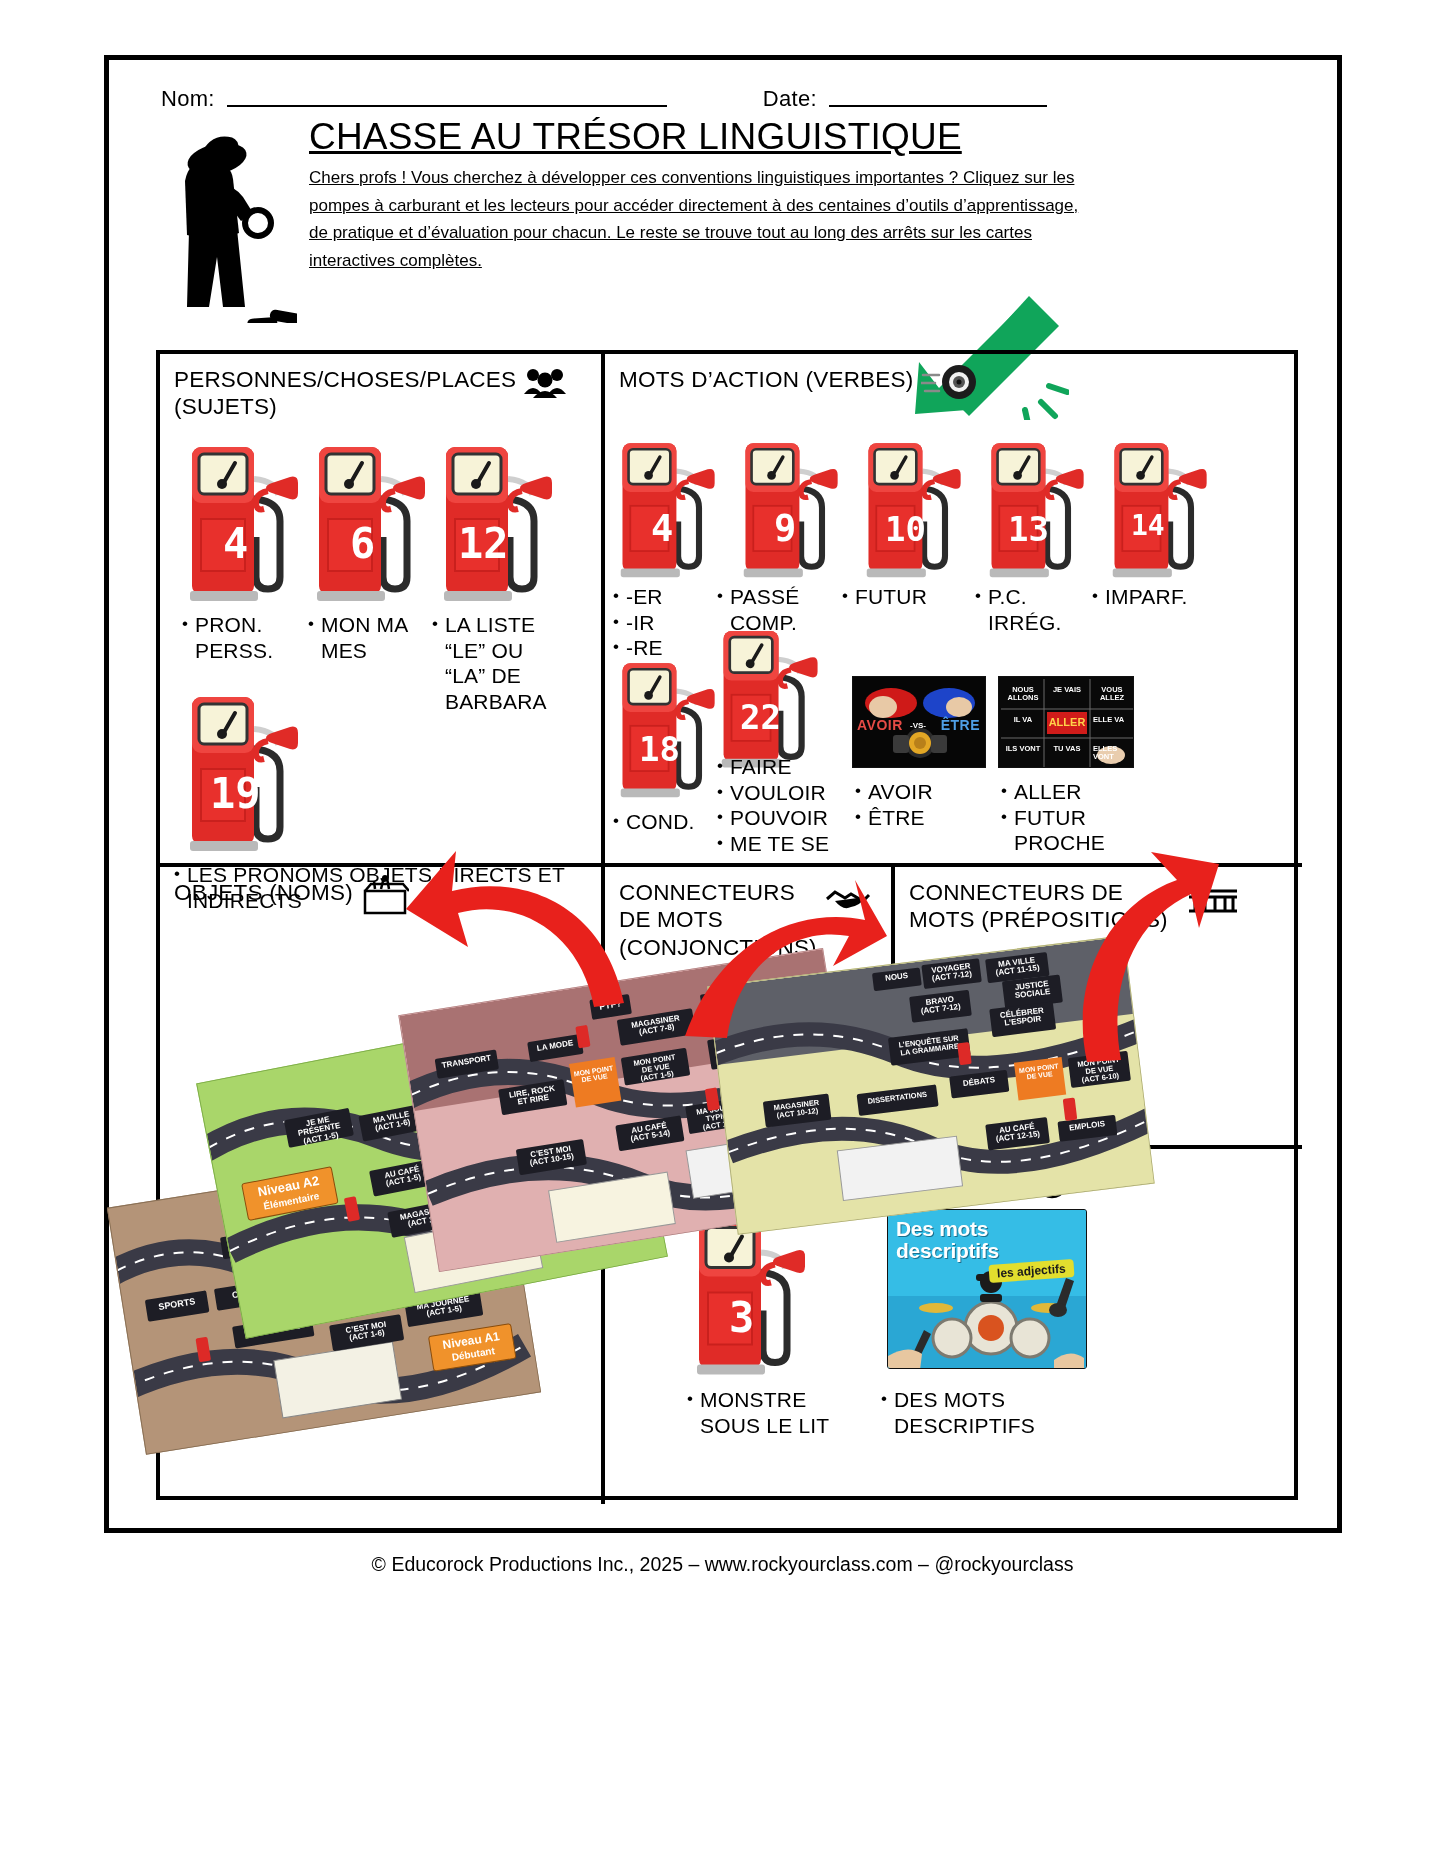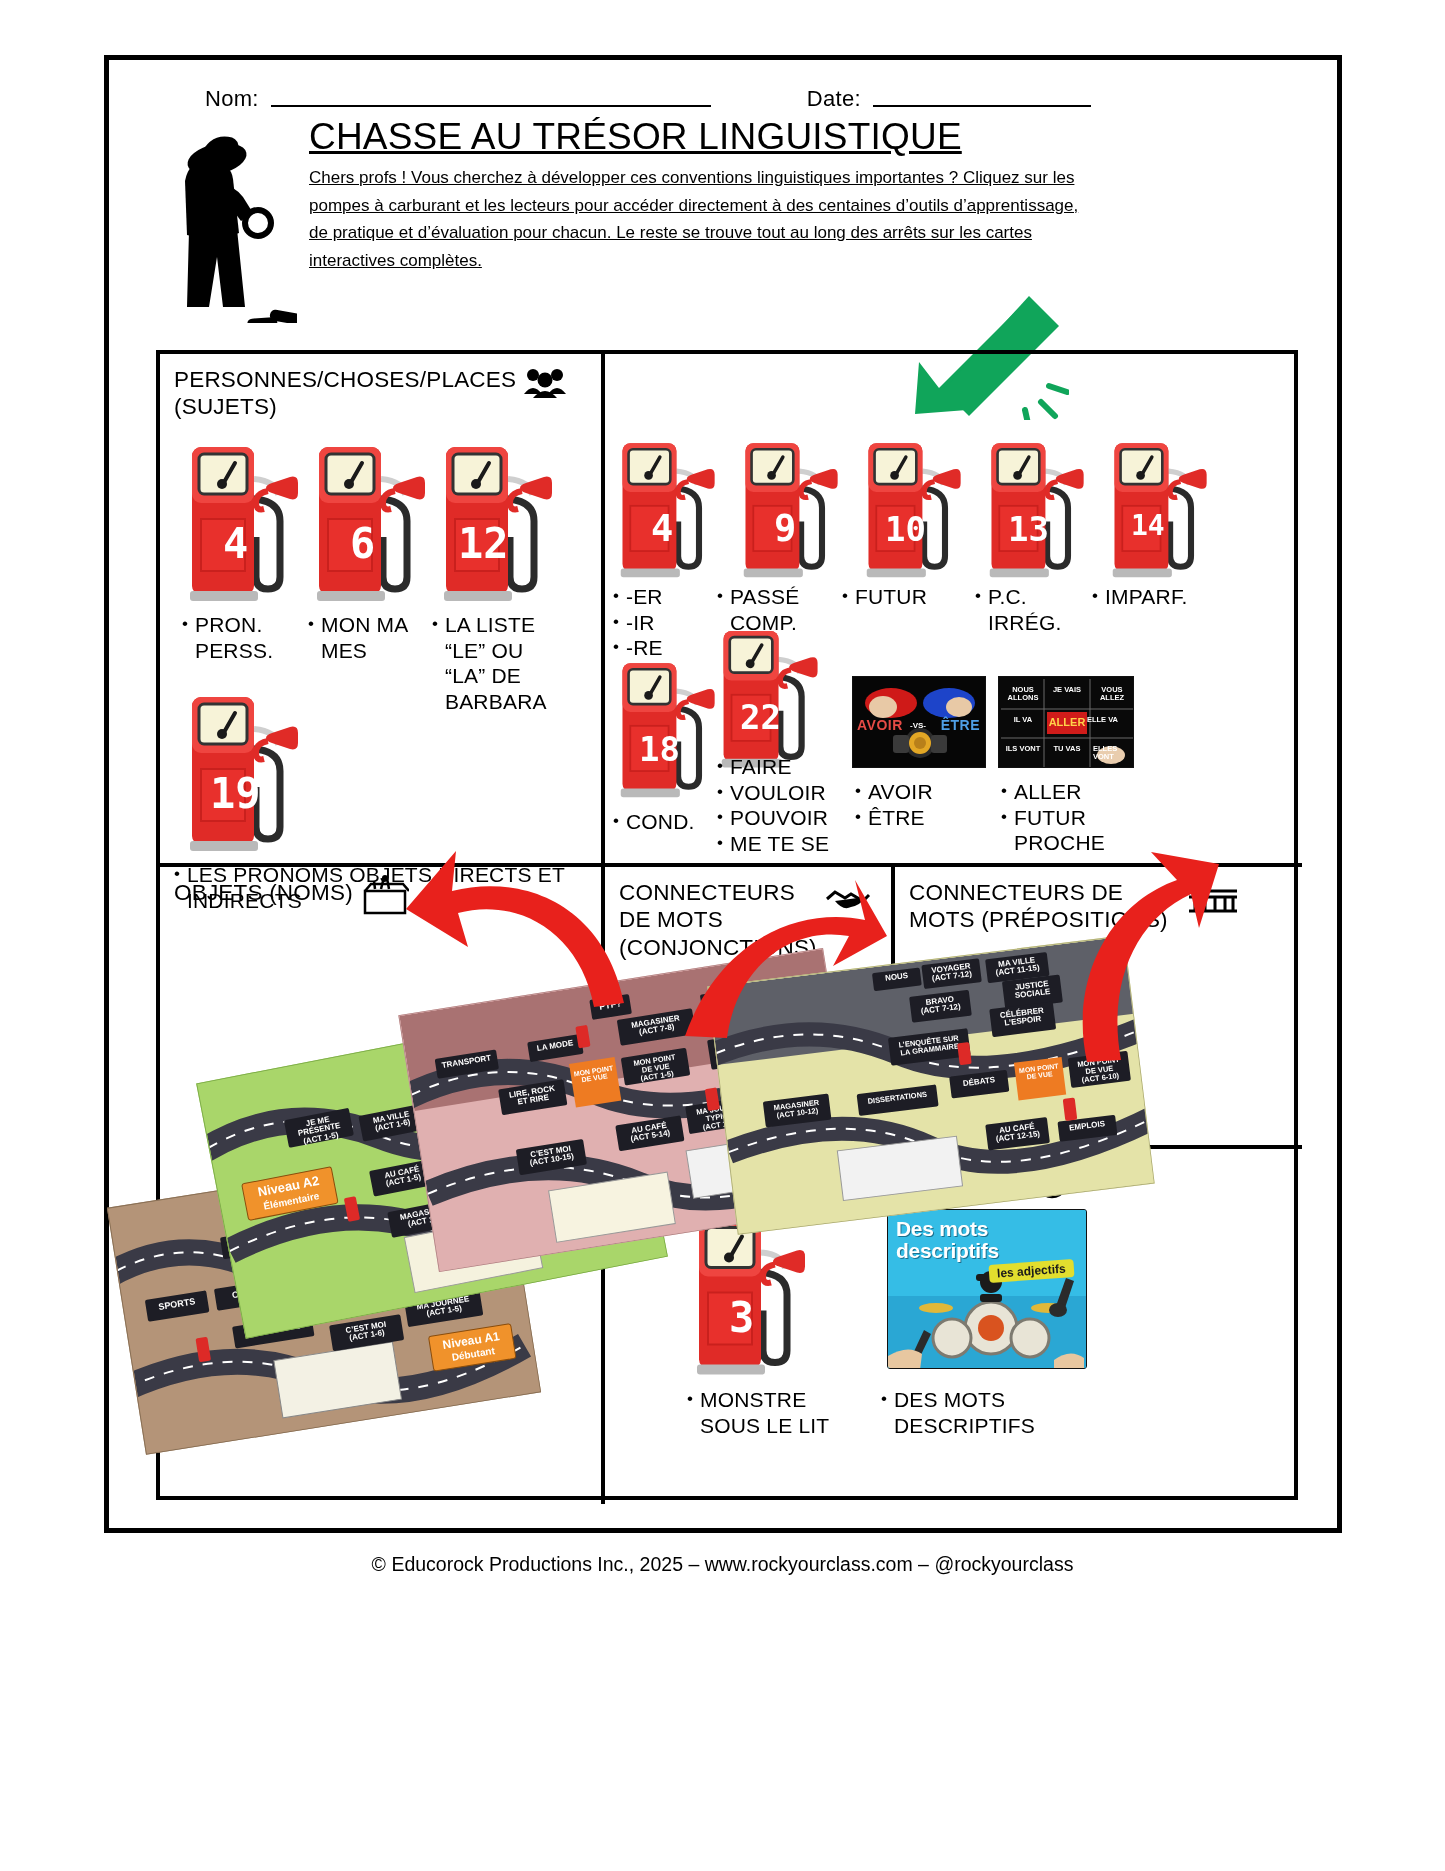--- a/index.html
+++ b/index.html
@@ -13,21 +13,21 @@
     position: absolute;
     left: 104px; top: 55px;
     width: 1238px; height: 1478px;
     border: 5px solid #000;
     background: #fff;
   }
 
   
   .namerow {
     position: absolute; left: 52px; top: 26px; width: 1150px;
-    display: flex; align-items: flex-end; margin-left: 44px;
+    display: flex; align-items: flex-end;
   }
   .namelbl { font-size: 22px; color: #000; letter-spacing: .3px; }
   .ruleline { border-bottom: 2.5px solid #000; height: 1px; }
   .nameline { width: 440px; margin: 0 0 5px 12px; }
   .dateline { width: 218px; margin: 0 0 5px 12px; }
   .datelbl { margin-left: 96px; font-size: 22px; }
 
   .detective {
     position: absolute; left: 46px; top: 63px;
     width: 142px; height: 200px;
@@ -233,20 +233,34 @@
         </svg>
         <div class="pump-num" style="top:84px;left:22px;font-size:42px;transform:none">19</div>
       </div>
       <div class="bl" style="position:absolute;left:14px;top:508px;width:420px">
         <span class="dot">•</span>
         <span class="bl-txt">LES PRONOMS OBJETS DIRECTS ET INDIRECTS</span>
       </div>
     </div>
 
     <div class="cell pad" id="sec-verbs">
+      <div class="cell-title">
+        <span>MOTS D’ACTION (VERBES)</span>
+        <svg width="58" height="36" viewBox="0 0 58 36" style="flex:none;margin-top:-2px">
+          <circle cx="38" cy="18" r="17" fill="#1c1c1c"></circle>
+          <circle cx="38" cy="18" r="10" fill="#f2f2f2"></circle>
+          <circle cx="38" cy="18" r="6" fill="#555"></circle>
+          <circle cx="38" cy="18" r="2.5" fill="#111"></circle>
+          <g stroke="#8a8a8a" stroke-width="2.5" stroke-linecap="round">
+            <path d="M2 11 h16"></path>
+              <path d="M0 19 h14"></path>
+              <path d="M4 27 h14"></path>
+          </g>
+        </svg>
+      </div>
 
       <div>
         <div style="position:absolute;left:14px;top:80px">
           <svg width="100" height="148" viewBox="0 0 115 165">
             <rect x="58" y="56" width="10" height="6" fill="#c9c9c9"></rect>
             <path d="M66 60 q26 2 26 22 v56 q0 12 -12 12 t-12 -12 v-40" fill="none" stroke="#2b2b2b" stroke-width="7"></path>
             <path d="M66 40 q22 2 24 16" fill="none" stroke="#cfcfcf" stroke-width="6"></path>
             <path d="M84 44 l18 -6 q8 -2 8 6 v10 q0 8 -8 6 l-18 -6 q-6 -2 -6 -5 t6 -5z" fill="#e02b27"></path>
             <path d="M80 52 q-12 2 -12 12 q0 8 8 6" fill="none" stroke="#e02b27" stroke-width="6"></path>
             <rect x="4" y="8" width="62" height="148" rx="9" fill="#e02b27"></rect>
@@ -458,21 +472,21 @@
           </g>
           <rect x="48" y="35" width="40" height="22" fill="#d01c1a"></rect>
           <ellipse cx="112" cy="78" rx="14" ry="9" fill="#e9cdae"></ellipse>
         </svg>
         <div style="position:absolute;inset:0;color:#fff;font-size:7.5px;font-weight:700;line-height:1.05">
           <div style="position:absolute;left:5px;top:9px;width:38px;text-align:center">NOUS ALLONS</div>
           <div style="position:absolute;left:49px;top:9px;width:38px;text-align:center">JE VAIS</div>
           <div style="position:absolute;left:94px;top:9px;width:38px;text-align:center">VOUS ALLEZ</div>
           <div style="position:absolute;left:5px;top:39px;width:38px;text-align:center">IL VA</div>
           <div style="position:absolute;left:49px;top:40px;width:38px;text-align:center;font-size:11px;color:#ffd24a">ALLER</div>
-          <div style="position:absolute;left:81px;top:39px;width:38px;text-align:right">ELLE VA</div>
+          <div style="position:absolute;left:94px;top:39px;width:38px;text-align:left">ELLE VA</div>
           <div style="position:absolute;left:5px;top:68px;width:38px;text-align:center">ILS VONT</div>
           <div style="position:absolute;left:49px;top:68px;width:38px;text-align:center">TU VAS</div>
           <div style="position:absolute;left:94px;top:68px;width:38px;text-align:left">ELLES VONT</div>
         </div>
       </div>
       <div style="position:absolute;left:396px;top:425px;width:140px">
         <div class="bl">
             <span class="dot">•</span>
             <span class="bl-txt">ALLER</span>
           </div>

